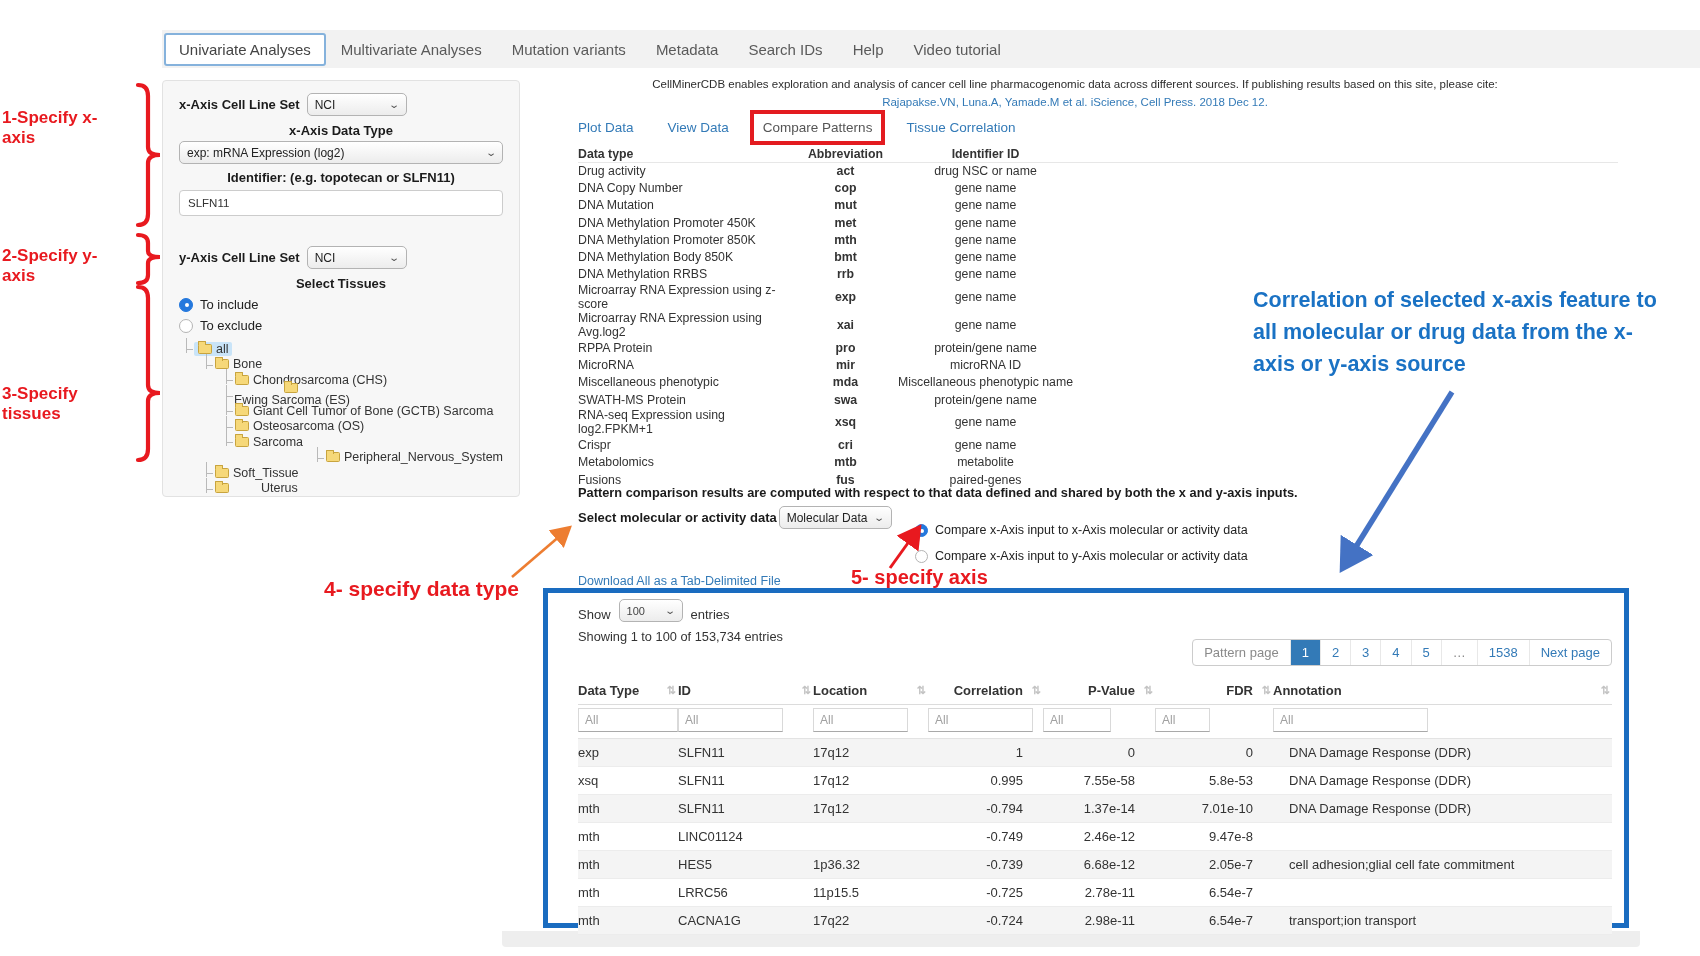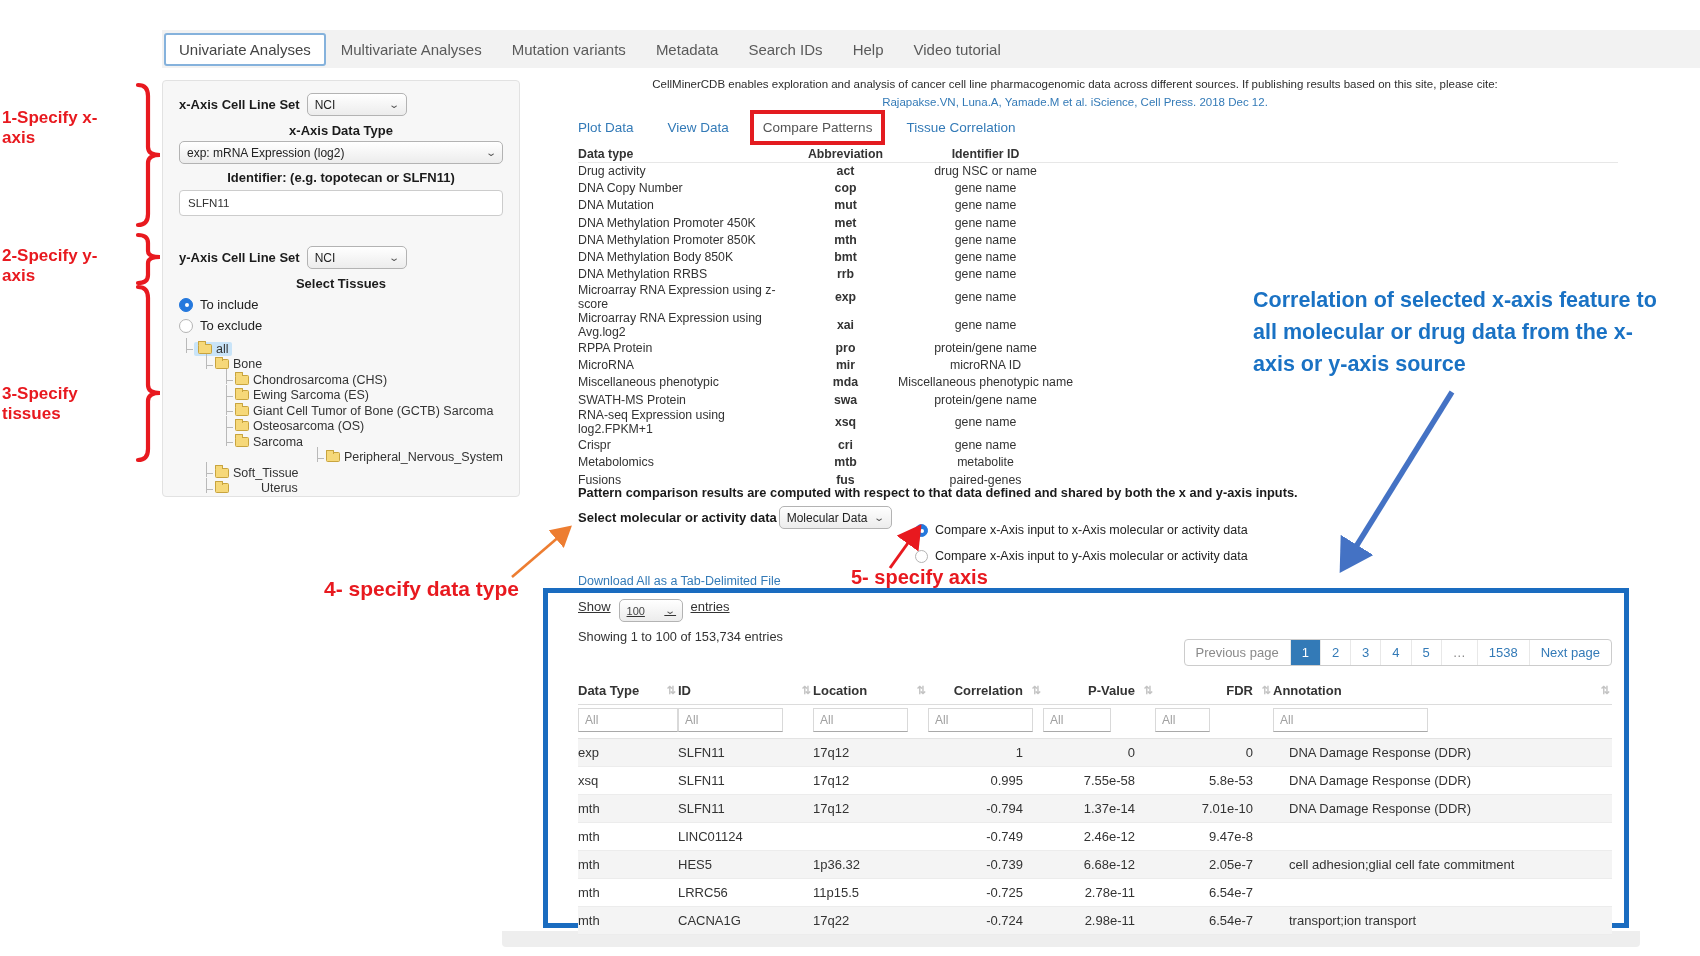--- a/index.html
+++ b/index.html
@@ -68,21 +68,21 @@
   .axis-opts { position:absolute; left:915px; top:511px; }
   .axis-opts .radio-row { margin:12px 0 9px 0;align-items:center; }
   .axis-opts .radio { width:13px; height:13px; }
   .axis-opts .radio.sel::after { left:4px; top:4px; }
   .axis-opts .radio-label { font-size:12.5px; }
   .dl-link { position:absolute; left:578px; top:574px; font-size:12.5px; color:#337ab7; cursor:pointer; }
 
   
   .gray-strip { position:absolute; left:502px; top:931px; width:1138px; height:16px; background:#eeeeee; border-radius:0 0 4px 4px; }
   .blue-box { position:absolute; left:543px; top:588px; width:1086px; height:340px; border:5px solid #1a6cc0; background:#fff; }
-  .show-row { position:absolute; left:30px; top:6px; display:flex; align-items:flex-start; gap:8px; font-size:13px; color:#333;text-decoration:underline; }
+  .show-row { position:absolute; left:30px; top:6px; display:flex; align-items:flex-end; gap:8px; font-size:13px; color:#333; }
   .sel-show { width:64px; height:23px; font-size:11px; color:#444; }
   .showing-text { position:absolute; left:30px; top:36px; font-size:12.8px; color:#333; }
 
   .pagination { position:absolute; right:12px; top:46px; display:flex; border:1px solid #ccc; border-radius:4px; overflow:hidden; background:#fff; font-size:13px; }
   .page-btn { padding:5px 11px; color:#337ab7; border-right:1px solid #e8e8e8; cursor:pointer; min-width:30px; text-align:center; }
   .page-btn:last-child { border-right:none; }
   .page-btn.prev { color:#8a8a8a; }
   .page-btn.ellipsis { color:#8a8a8a; }
   .page-btn.active { background:#337ab7; color:#fff; }
 
@@ -177,21 +177,21 @@
       </div>
       <div class="tree-row" style="padding-left: 42px;">
         <span class="conn"></span>
         <span class="tree-label" style="display: inline-flex; align-items: center;">
           <span class="folder"></span>
           <span>Chondrosarcoma (CHS)</span>
         </span>
       </div>
       <div class="tree-row" style="padding-left: 42px;">
         <span class="conn"></span>
-        <span class="tree-label" style="display: inline-flex; align-items: center;">
+        <span class="tree-label" style="display: inline-flex; align-items: center; flex-direction: column;">
           <span class="folder"></span>
           <span>Ewing Sarcoma (ES)</span>
         </span>
       </div>
       <div class="tree-row" style="padding-left: 42px;">
         <span class="conn"></span>
         <span class="tree-label" style="display: inline-flex; align-items: center;">
           <span class="folder"></span>
           <span>Giant Cell Tumor of Bone (GCTB) Sarcoma</span>
         </span>
@@ -371,21 +371,21 @@
   <div class="show-row">
     <span>Show</span>
     <span class="fake-select sel-show">
       <span>100</span>
       <span class="chev">⌄</span>
     </span>
     <span>entries</span>
   </div>
   <div class="showing-text">Showing 1 to 100 of 153,734 entries</div>
   <div class="pagination">
-      <div class="page-btn prev">Previous page</div>
+      <div class="page-btn prev">Pattern page</div>
       <div class="page-btn active">1</div>
       <div class="page-btn">2</div>
       <div class="page-btn">3</div>
       <div class="page-btn">4</div>
       <div class="page-btn">5</div>
       <div class="page-btn ellipsis">…</div>
       <div class="page-btn">1538</div>
       <div class="page-btn">Next page</div>
     </div>
   <table class="res-table">

